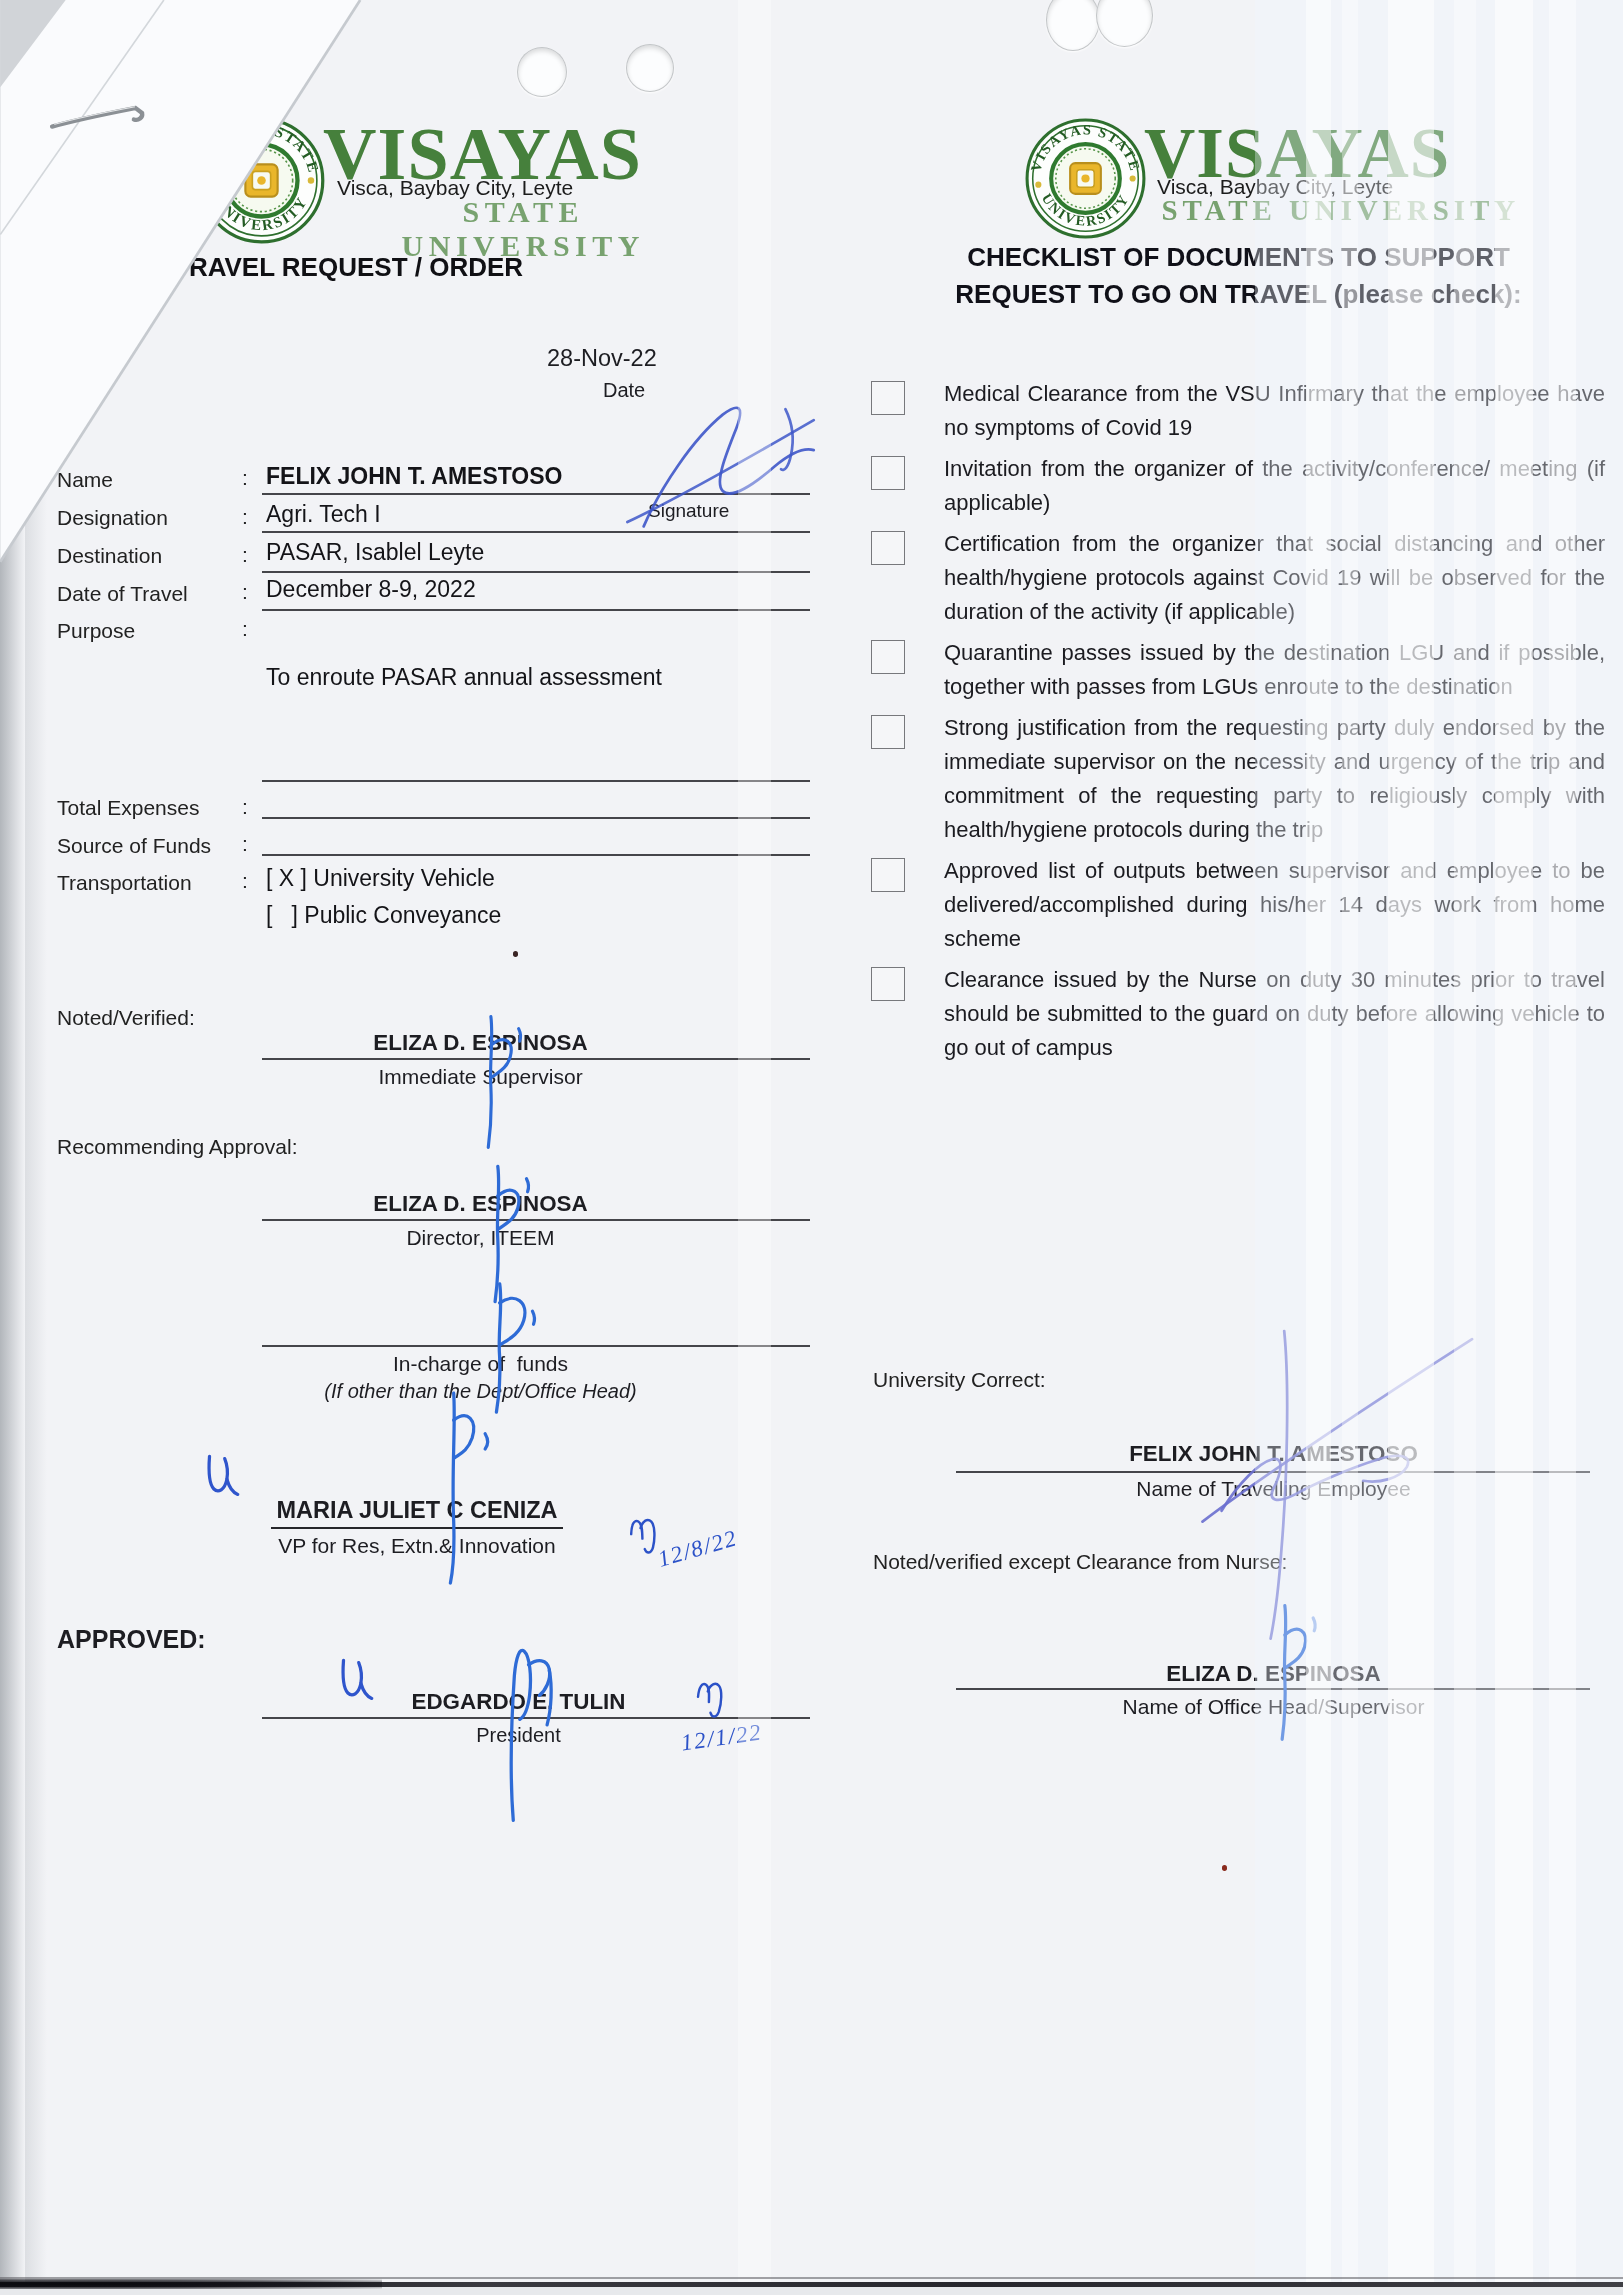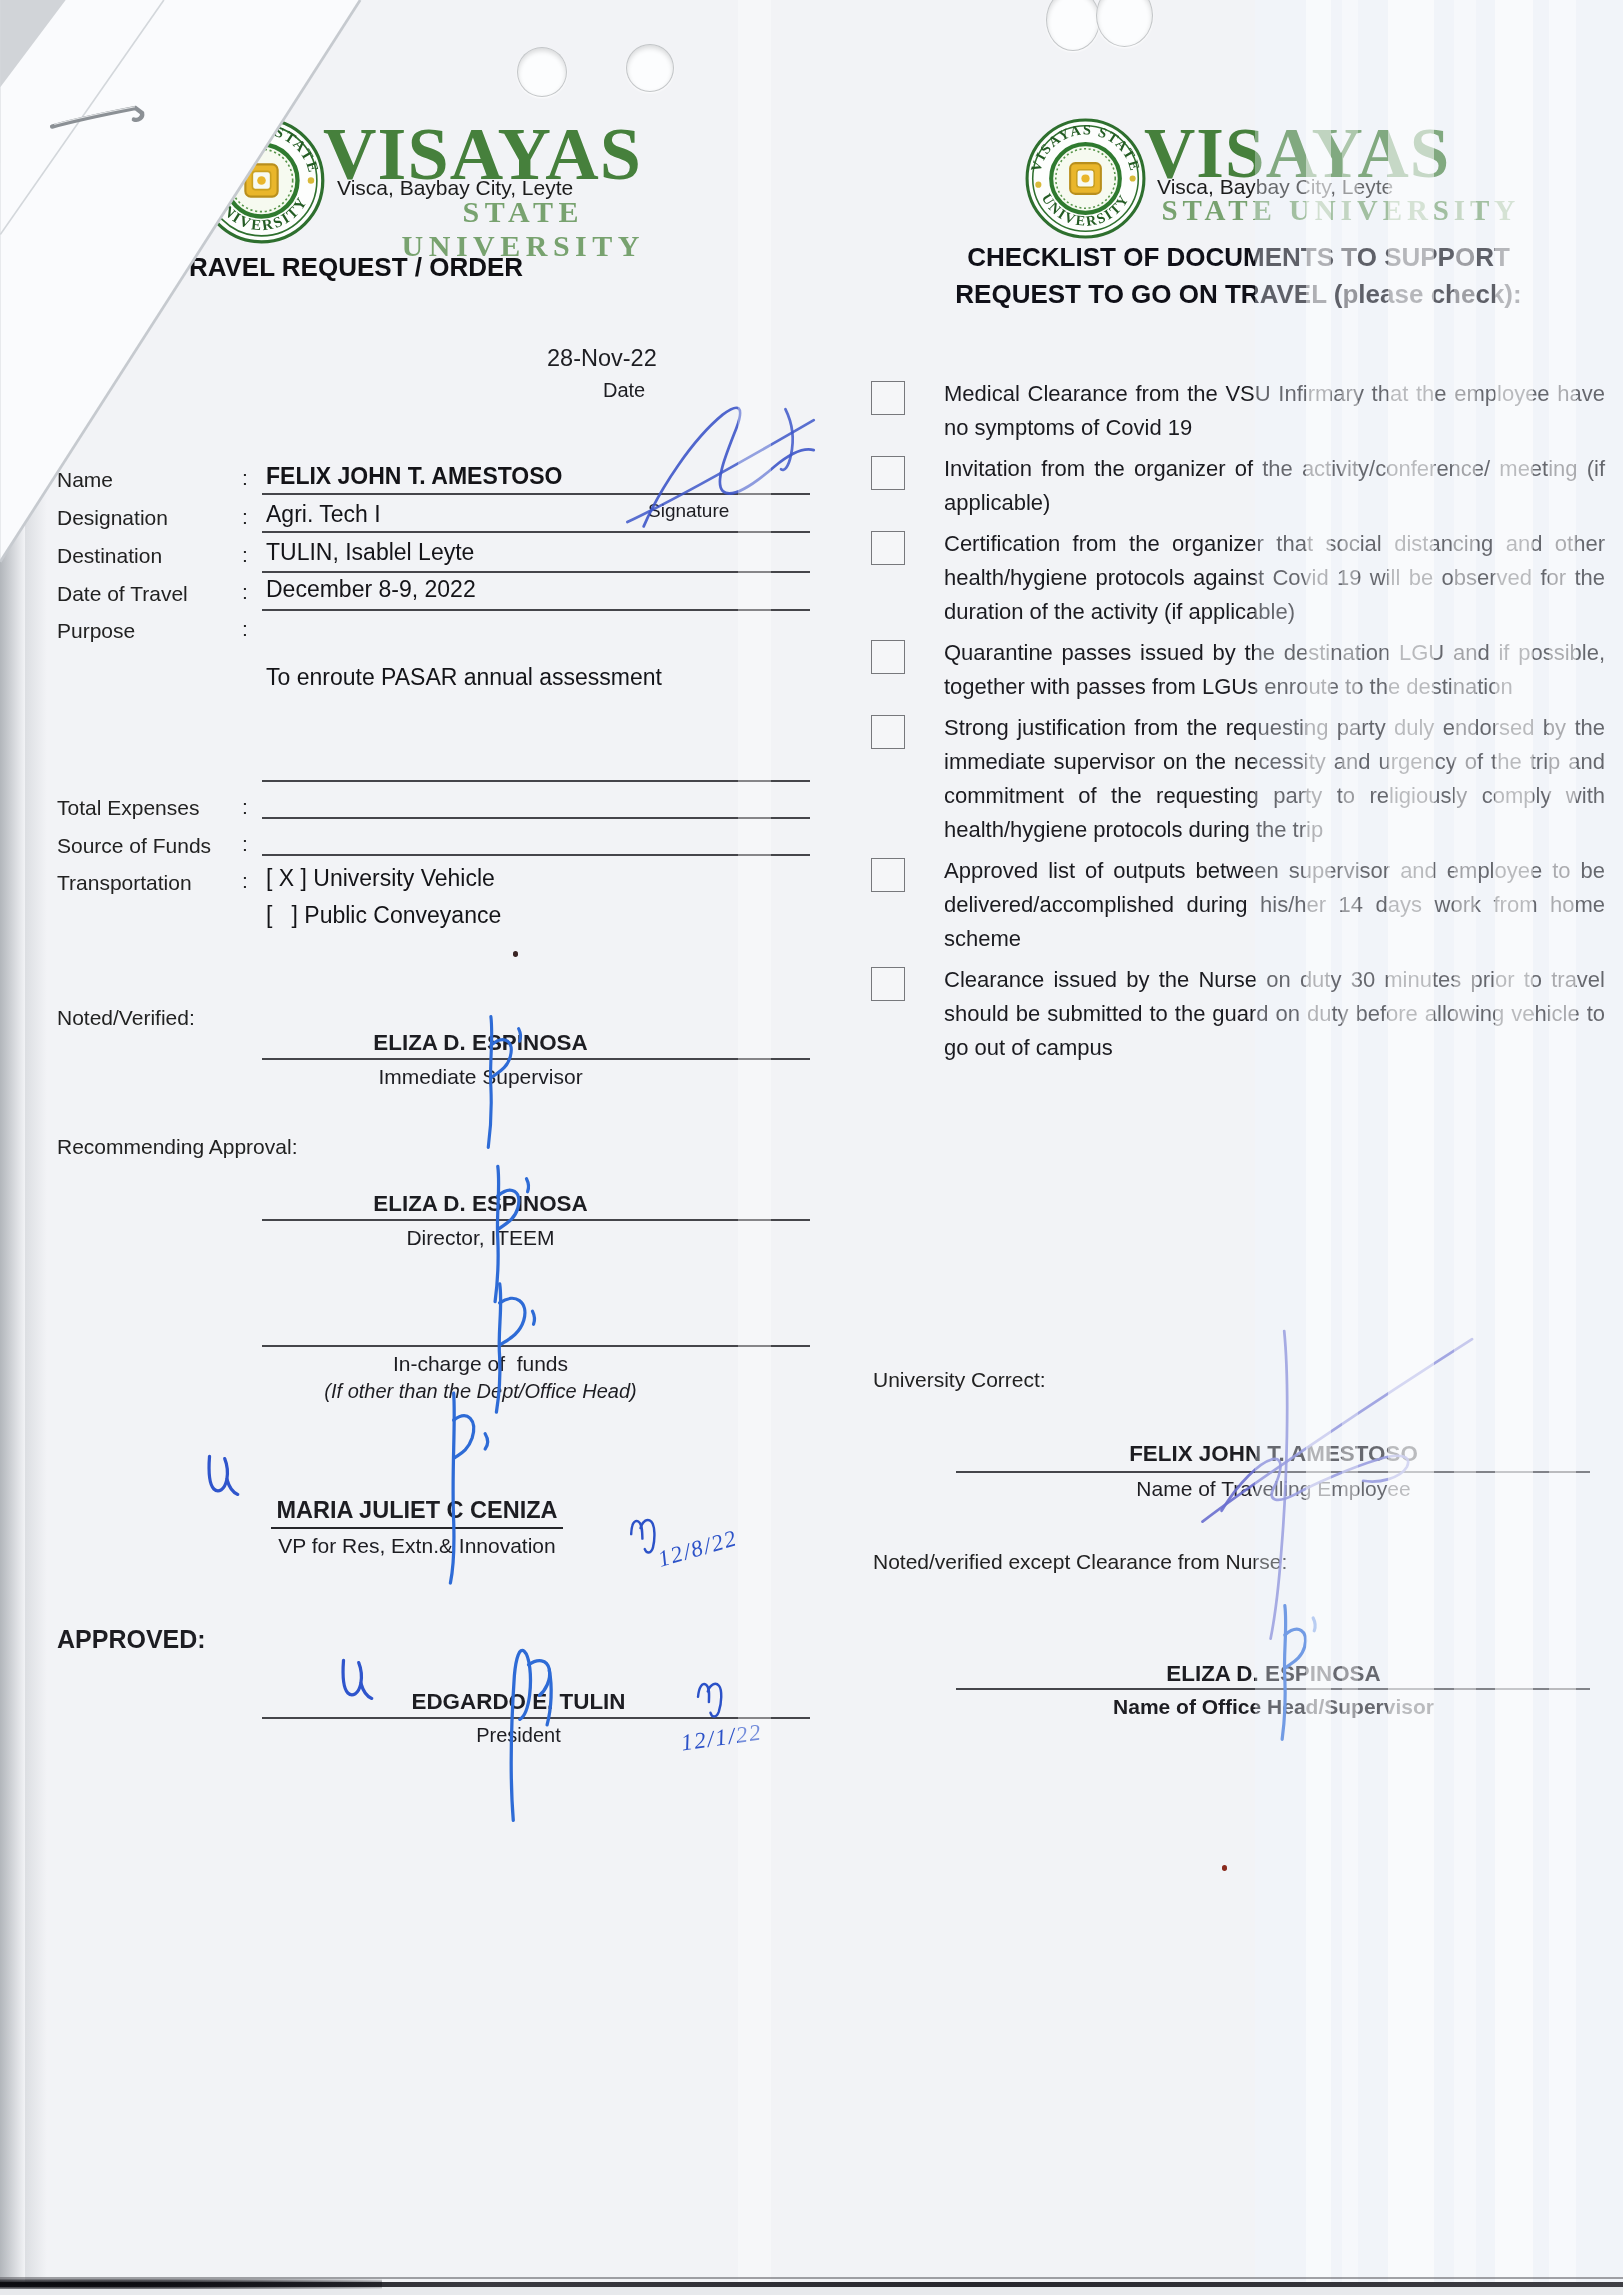--- a/index.html
+++ b/index.html
@@ -68,21 +68,21 @@
   <div class="rule" style="left:262px;top:493px;width:548px;"></div>
   <div class="abs" style="left:648px;top:500px;font-size:19px;">Signature</div>
 
   <div class="abs lbl" style="left:57px;top:506px;">Designation</div>
   <div class="abs lbl" style="left:242px;top:505px;">:</div>
   <div class="abs val" style="left:266px;top:501px;">Agri. Tech I</div>
   <div class="rule" style="left:262px;top:531px;width:548px;"></div>
 
   <div class="abs lbl" style="left:57px;top:544px;">Destination</div>
   <div class="abs lbl" style="left:242px;top:543px;">:</div>
-  <div class="abs val" style="left:266px;top:539px;">TULIN, Isablel Leyte</div>
+  <div class="abs val" style="left:266px;top:539px;">PASAR, Isablel Leyte</div>
   <div class="rule" style="left:262px;top:571px;width:548px;"></div>
 
   <div class="abs lbl" style="left:57px;top:582px;">Date of Travel</div>
   <div class="abs lbl" style="left:242px;top:580px;">:</div>
   <div class="abs val" style="left:266px;top:576px;">December 8-9, 2022</div>
   <div class="rule" style="left:262px;top:609px;width:548px;"></div>
 
   <div class="abs lbl" style="left:57px;top:619px;">Purpose</div>
   <div class="abs lbl" style="left:242px;top:617px;">:</div>
 
@@ -192,21 +192,21 @@
   </div>
 
   <div class="abs lbl" style="left:873px;top:1368px;">University Correct:</div>
   <div class="abs ctr bold" style="left:949px;top:1441px;width:649px;font-size:22.4px;">FELIX JOHN T. AMESTOSO</div>
   <div class="rule" style="left:956px;top:1471px;width:634px;"></div>
   <div class="abs ctr" style="left:949px;top:1477px;width:649px;font-size:21px;">Name of Travelling Employee</div>
 
   <div class="abs lbl" style="left:873px;top:1550px;">Noted/verified except Clearance from Nurse:</div>
   <div class="abs ctr bold" style="left:949px;top:1661px;width:649px;font-size:22.4px;">ELIZA D. ESPINOSA</div>
   <div class="rule" style="left:956px;top:1688px;width:634px;"></div>
-  <div class="abs ctr" style="left:949px;top:1695px;width:649px;font-size:21px;font-weight:bold;">Name of Office Head/Supervisor</div>
+  <div class="abs ctr" style="left:949px;top:1695px;width:649px;font-size:21px;">Name of Office Head/Supervisor</div>
 
   <div class="abs" style="left:1222px;top:1865px;width:4.9px;height:5.5px;border-radius:50%;background:#8a2b1e;"></div>
 
   <svg class="abs ink" style="left:611px;top:390px;z-index:20;" width="218" height="142" viewBox="0 0 400 260">
     <path d="M60,250 C90,180 150,90 205,45 C235,22 245,30 230,70 C210,120 190,170 205,185 C220,200 260,175 300,140 C330,115 355,105 372,110" stroke="#3e57c9" stroke-width="5" opacity=".9"></path>
     <path d="M30,242 C120,200 260,120 372,55" stroke="#3e57c9" stroke-width="5" opacity=".85"></path>
     <path d="M320,35 C330,55 338,85 330,120 C326,140 318,150 312,145" stroke="#3e57c9" stroke-width="5" opacity=".85"></path>
   </svg>
 
   <svg class="abs ink" style="left:461px;top:1014px;z-index:20;" width="65" height="136" viewBox="0 0 120 260">

